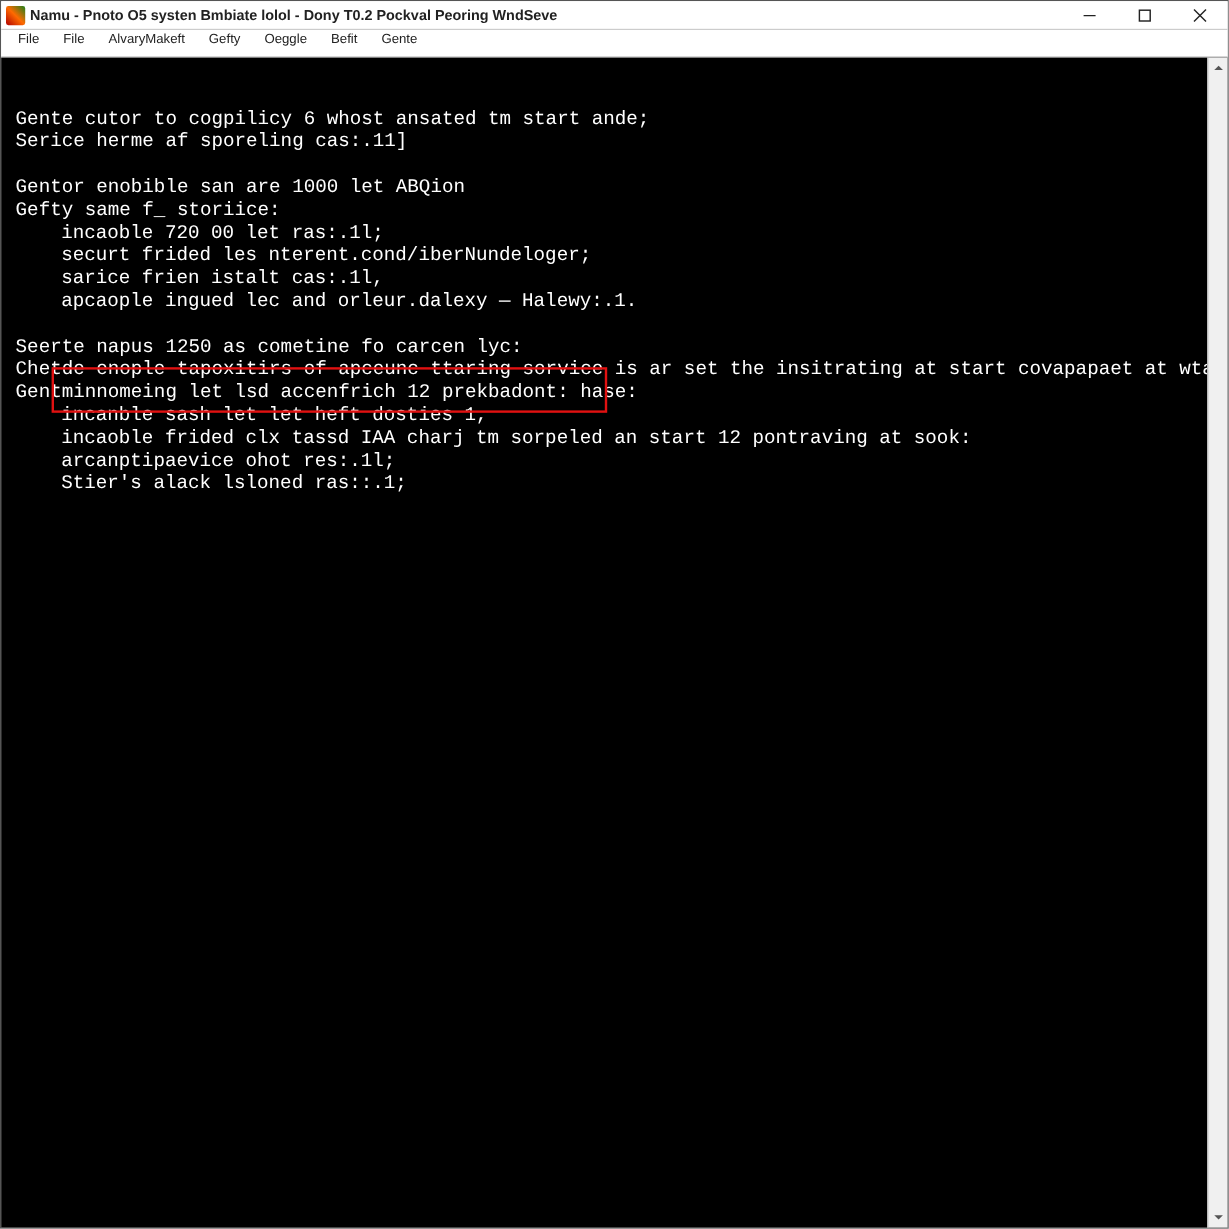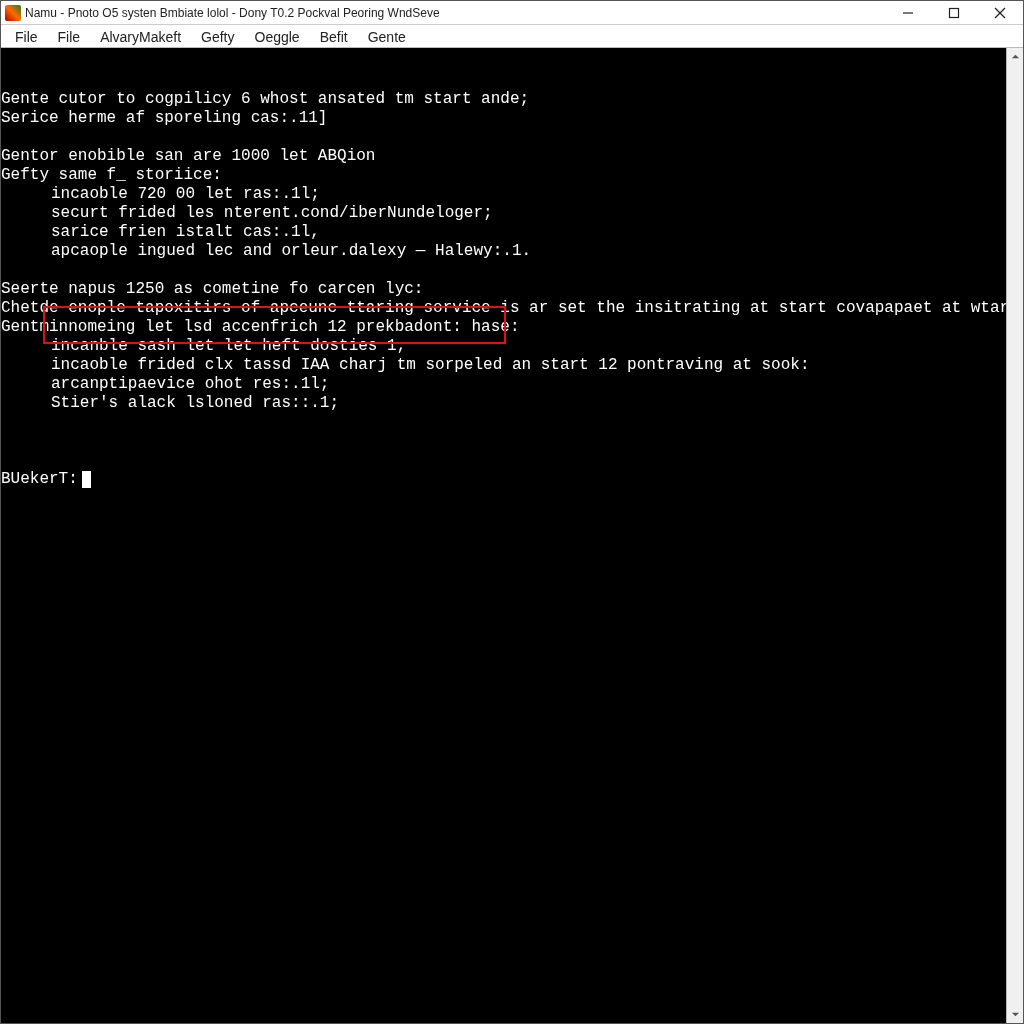--- a/index.html
+++ b/index.html
@@ -1,28 +1,28 @@
 <!DOCTYPE html>
 <html><head>
 <meta charset="utf-8">
 <style>
   * { margin: 0; padding: 0; box-sizing: border-box; }
   html, body { width: 1024px; height: 1024px; overflow: hidden; font-family: "Segoe UI", Tahoma, sans-serif; background: #fff; }
   .window { width: 1024px; height: 1024px; display: flex; flex-direction: column; border: 1px solid #555; }
-  .titlebar { height: 24px; display: flex; align-items: center; background: #fff; border-bottom: 1px solid #ccc; }
+  .titlebar { height: 24px; display: flex; align-items: center; background: #fff; border-bottom: 1px solid #ccc; font-weight: bold; }
   .titlebar .app-icon { width: 16px; height: 16px; margin: 0 4px 0 4px; background: linear-gradient(45deg,#b00000,#ff6a00,#1a7f1a); border-radius: 2px; }
   .titlebar .title-text { font-size: 12px; color: #222; flex: 0 0 auto; white-space: nowrap; }
   .titlebar .spacer { flex: 1; }
   .winbtn { width: 46px; height: 24px; display: flex; align-items: center; justify-content: center; }
   .winbtn svg { width: 12px; height: 12px; stroke: #222; stroke-width: 1.2; fill: none; }
-  .menubar { height: 23px; display: flex; align-items: flex-end; background: #fff; padding: 0 4px; font-size: 14px; color: #222; border-bottom: 1px solid #bbb; }
+  .menubar { height: 23px; display: flex; align-items: flex-start; background: #fff; padding: 0 4px; font-size: 11px; color: #222; border-bottom: 1px solid #bbb; }
   .menubar .menu-item { padding: 2px 10px; cursor: default; }
   .client { flex: 1; display: flex; background: #000; position: relative; }
   .terminal { flex: 1; padding: 4px 4px 4px 0; color: #fff; font-family: Consolas, "Courier New", monospace; font-size: 16px; line-height: 19px; white-space: pre; overflow: hidden; }
-  .terminal .line { padding-left: 0; }
+  .terminal .line { padding-left: 12px; }
   .terminal .indent { padding-left: 50px; }
   .highlight-box { position: absolute; border: 2px solid #e11111; pointer-events: none; }
   .prompt-row { display: flex; align-items: center; }
   .cursor-block { display: inline-block; width: 9px; height: 17px; background: #fff; margin-left: 4px; }
   .vscroll { width: 17px; background: #f0f0f0; display: flex; flex-direction: column; align-items: center; justify-content: space-between; border-left: 1px solid #bbb; }
   .vscroll .arrow { width: 17px; height: 17px; display: flex; align-items: center; justify-content: center; }
   .vscroll .arrow svg { width: 9px; height: 9px; fill: #555; }
   .vscroll .track { flex: 1; }
 </style>
 </head>
@@ -58,24 +58,20 @@
       <div class="menu-item">AlvaryMakeft</div>
       <div class="menu-item">Gefty</div>
       <div class="menu-item">Oeggle</div>
       <div class="menu-item">Befit</div>
       <div class="menu-item">Gente</div>
     </div>
 
   <div class="client">
     <div class="terminal" id="terminal">
       <div id="term-lines"><div class="line">Gente cutor to cogpilicy 6 whost ansated tm start ande;</div><div class="line">Serice herme af sporeling cas:.11]</div><div class="line">&nbsp;</div><div class="line">Gentor enobible san are 1000 let ABQion</div><div class="line">Gefty same f_ storiice:</div><div class="line indent">incaoble 720 00 let ras:.1l;</div><div class="line indent">securt frided les nterent.cond/iberNundeloger;</div><div class="line indent">sarice frien istalt cas:.1l,</div><div class="line indent">apcaople ingued lec and orleur.dalexy — Halewy:.1.</div><div class="line">&nbsp;</div><div class="line">Seerte napus 1250 as cometine fo carcen lyc:</div><div class="line">Chetde enople tapoxitirs of apceunc ttaring sorvice is ar set the insitrating at start covapapaet at wtar]</div><div class="line">Gentminnomeing let lsd accenfrich 12 prekbadont: hase:</div><div class="line indent">incanble sash let let heft dosties 1,</div><div class="line indent">incaoble frided clx tassd IAA charj tm sorpeled an start 12 pontraving at sook:</div><div class="line indent">arcanptipaevice ohot res:.1l;</div><div class="line indent">Stier's alack lsloned ras::.1;</div><div class="line">&nbsp;</div></div>
-      <div class="prompt-row">
-        <span>BUekerT:</span>
-        <span class="cursor-block"></span>
-      </div>
     </div>
     <div class="highlight-box" id="hl" style="left: 42px; top: 258px; width: 463px; height: 38px;"></div>
     <div class="vscroll">
       <div class="arrow">
         <svg viewBox="0 0 10 10">
             <path d="M1 7 L5 3 L9 7 Z"></path>
           </svg>
       </div>
       <div class="track"></div>
       <div class="arrow">

